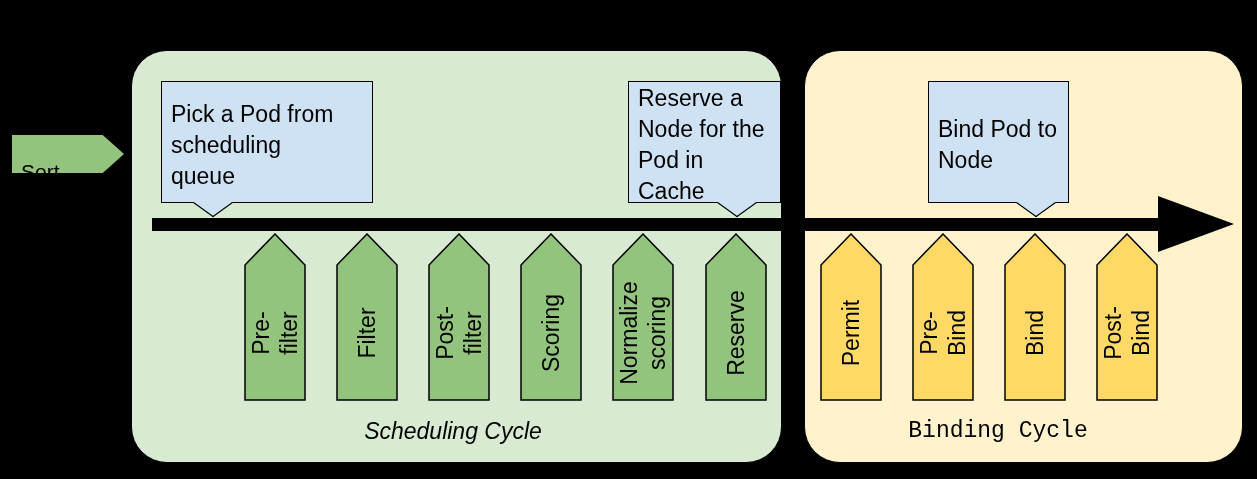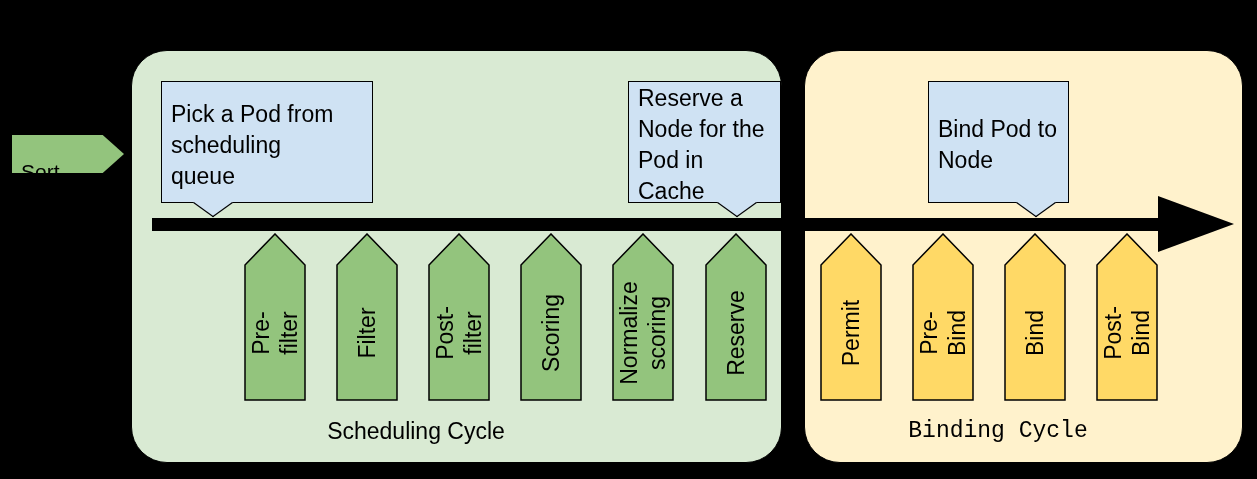--- a/index.html
+++ b/index.html
@@ -20,21 +20,21 @@
     border-radius:36px;
   }
   .cycle.green  { left:131px; width:651px; background:var(--scheduling_container,#d9ead3); }
   .cycle.gold   { left:804px; width:439px; background:var(--binding_container,#fff2cc); }
 
   .cycle-title {
     position:absolute; top:417px; width:200px;
     text-align:center; font-size:23px; line-height:28px;
     color:var(--text,#000); z-index:4;
   }
-  .cycle-title.sched { left:316px; }
+  .cycle-title.sched { left:353px;font-style:italic; }
   .cycle-title.bind  { left:898px;font-family:Liberation Mono, monospace; }
 
   
   .sort-arrow {
     position:absolute; left:12px; top:135px; width:112px; height:38px;
     background:var(--scheduling_arrow,#93c47d);
     clip-path:polygon(0 0, 81% 0, 100% 50%, 81% 100%, 0 100%);
     display:flex; align-items:center; z-index:2;
   }
   .sort-arrow span { font-size:21px; padding-left:9px; color:var(--text,#000);margin-top:35px; }

